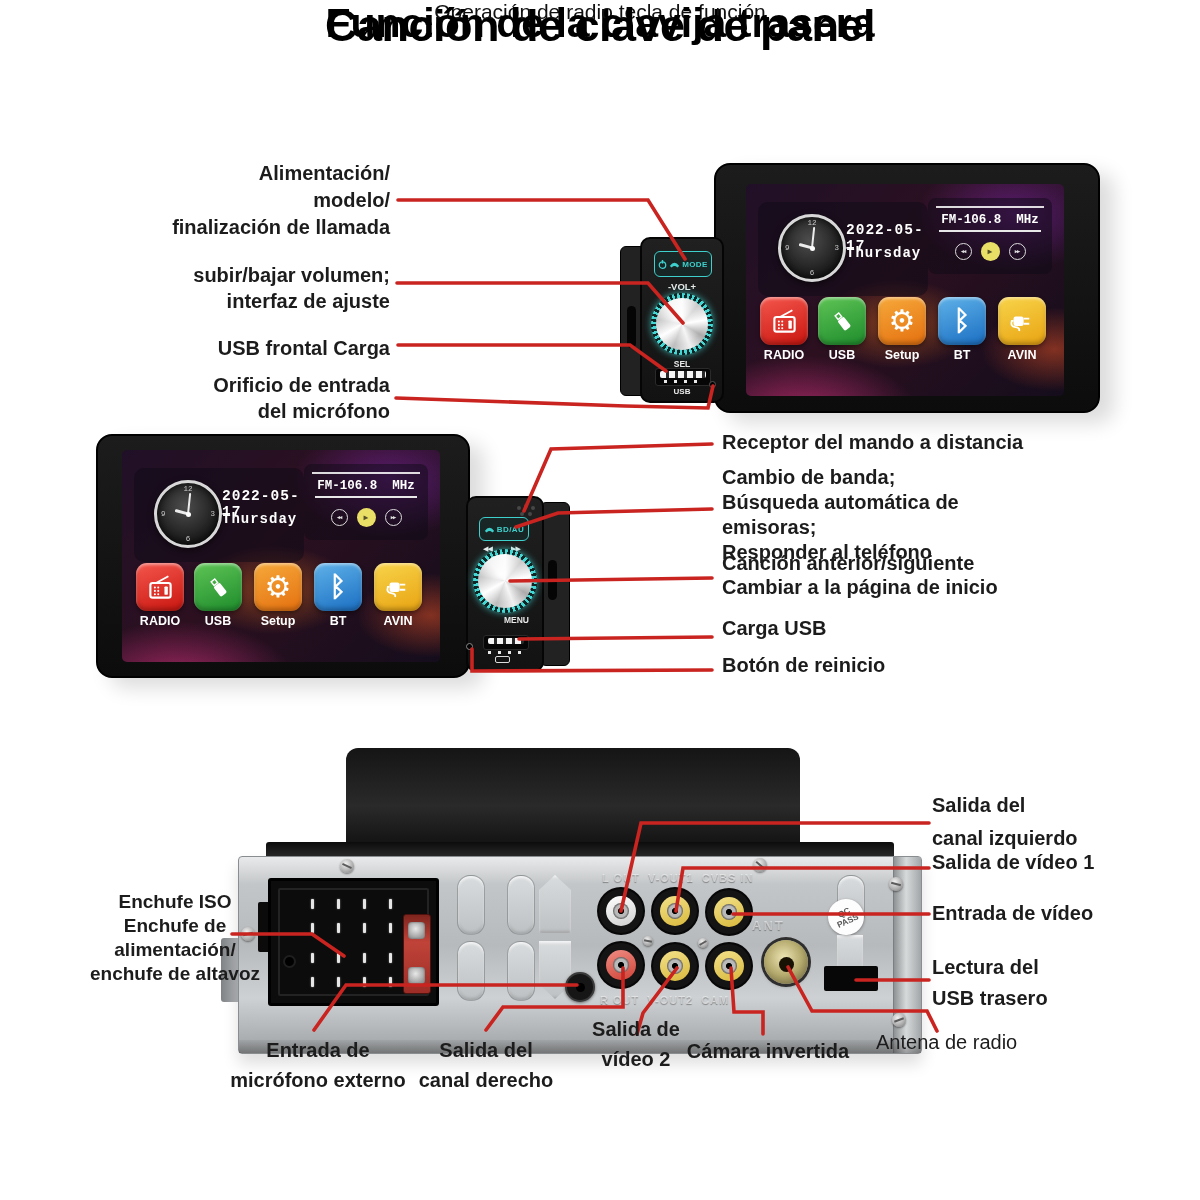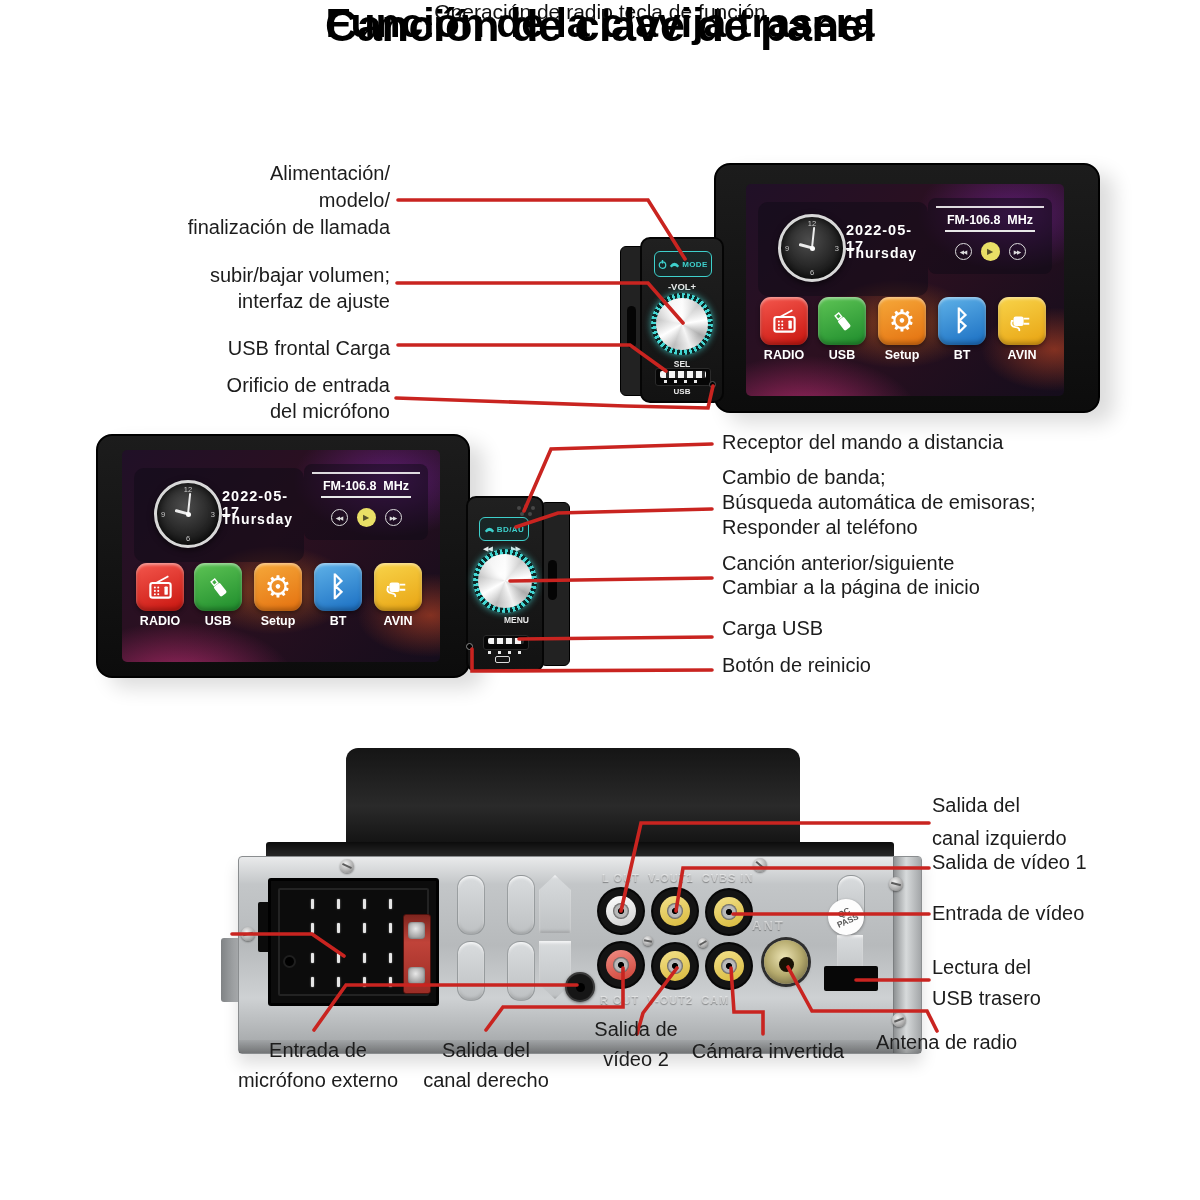--- a/index.html
+++ b/index.html
@@ -1,19 +1,19 @@
 <!DOCTYPE html>
 <html><head>
 <meta charset="utf-8">
 <style>
   html,body{margin:0;padding:0;background:#fff;}
   #canvas{position:relative;width:1200px;height:1200px;background:#ffffff;overflow:hidden;
           font-family:"Liberation Sans","DejaVu Sans",sans-serif;color:#1e1e1e;}
   .abs{position:absolute;}
-  .pre{white-space:pre-line;}
+  .pre{white-space:pre-line;font-weight:bold;}
 
   
   .title-main{left:0;right:0;top:90;text-align:center;font-size:45px;font-weight:bold;color:#000;letter-spacing:-0.5px;}
   .title-sub{left:0;right:0;top:140;text-align:center;font-size:21px;color:#111;}
   .title-rear{left:0;right:0;top:698;text-align:center;font-size:41px;font-weight:bold;color:#000;}
 
   
   .lbl{font-size:20px;color:#1c1c1c;}
   .tl{left:140px;width:250px;text-align:right;line-height:27px;}
   .mr{left:722px;width:330px;text-align:left;line-height:25px;}
@@ -24,21 +24,21 @@
   
   .body-dev{background:linear-gradient(180deg,#1c1c1c,#0c0c0c);border:2px solid #000;border-radius:16px;
             box-shadow:14px 10px 20px rgba(0,0,0,0.14);}
   .screen{width:318px;height:212px;border-radius:5px;overflow:hidden;
     background:
       radial-gradient(ellipse 60% 45% at 18% 108%, rgba(232,54,140,0.60), transparent 60%),
       radial-gradient(ellipse 45% 38% at 48% 66%, rgba(242,120,28,0.45), transparent 55%),
       radial-gradient(ellipse 50% 45% at 84% 14%, rgba(150,44,205,0.45), transparent 60%),
       radial-gradient(ellipse 42% 36% at 97% 78%, rgba(235,84,38,0.5), transparent 55%),
       linear-gradient(135deg,#201027,#2c1020 45%,#150d1c);}
-  .card{position:absolute;background:rgba(14,10,22,0.5);border-radius:10px;}
+  .card{position:absolute;background:rgba(14,10,22,0.5);border-radius:10px;font-family:Liberation Mono, monospace;}
   .clk-card{left:12px;top:18px;width:170px;height:94px;}
   .fm-card{left:182px;top:14px;width:124px;height:76px;border-radius:8px;}
   .clock{position:absolute;left:20px;top:12px;width:62px;height:62px;border-radius:50%;
          border:3px solid #d8d8d8;background:radial-gradient(circle at 45% 38%,#4d4d4d,#151515 75%);
          box-shadow:0 2px 6px rgba(0,0,0,.6), inset 0 0 8px rgba(0,0,0,.8);}
   .cnum{position:absolute;font-size:7.5px;color:#c8c8c8;}
   .hand{position:absolute;left:50%;bottom:50%;transform-origin:50% 100%;background:#ececec;border-radius:2px;}
   .hand.h{width:3px;height:14px;margin-left:-1.5px;transform:rotate(-75deg);}
   .hand.m{width:2px;height:21px;margin-left:-1px;transform:rotate(6deg);}
   .cdot{position:absolute;left:50%;top:50%;width:5px;height:5px;margin:-2.5px;border-radius:50%;background:#fff;}
@@ -164,20 +164,24 @@
   <div class="abs lbl tl pre lblz" style="top:372px;line-height:26px">Orificio de entrada
 del micrófono</div>
   <div class="abs lbl mr pre lblz" style="top:465px">Cambio de banda;
 Búsqueda automática de emisoras;
 Responder al teléfono</div>
   <div class="abs lbl mr pre lblz" style="top:551px;line-height:24px">Canción anterior/siguiente
 Cambiar a la página de inicio</div>
   <div class="abs lbl mr pre lblz" style="top:616px">Carga USB</div>
   <div class="abs lbl mr pre lblz" style="top:653px">Botón de reinicio</div>
 
+  <div class="abs lbl iso-lbl pre lblz">Enchufe ISO
+Enchufe de
+alimentación/
+enchufe de altavoz</div>
   <div class="abs lbl br pre lblz" style="top:789px;line-height:33px">Salida del
 canal izquierdo</div>
   <div class="abs lbl br pre lblz" style="top:851px">Salida de vídeo 1</div>
   <div class="abs lbl br pre lblz" style="top:902px">Entrada de vídeo</div>
   <div class="abs lbl br pre lblz" style="top:952px;line-height:31px">Lectura del
 USB trasero</div>
   <div class="abs lbl lblz" style="left:876px;top:1031px">Antena de radio</div>
   <div class="abs lbl bb pre lblz" style="left:218px;width:200px;top:1035px">Entrada de
 micrófono externo</div>
   <div class="abs lbl bb pre lblz" style="left:386px;width:200px;top:1035px">Salida del

